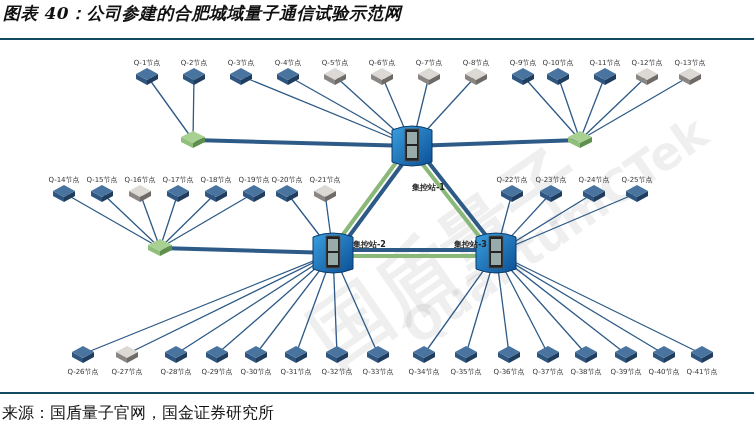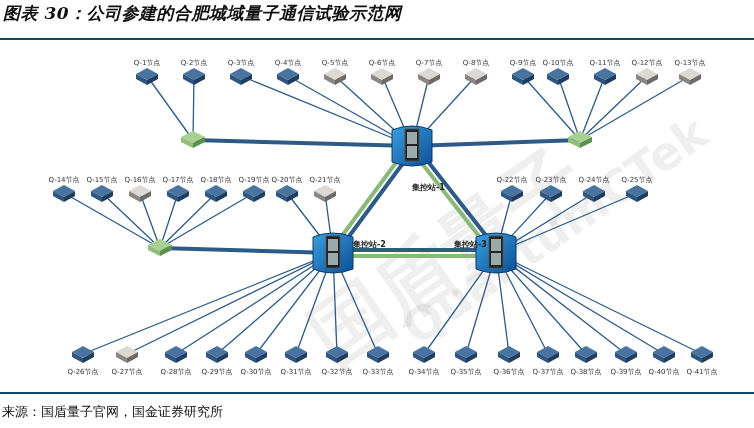--- a/index.html
+++ b/index.html
@@ -1,30 +1,30 @@
 <!DOCTYPE html>
 <html><head>
 <meta charset="utf-8">
 <style>
   html, body { margin:0; padding:0; background:#ffffff; }
   body { width:754px; height:428px; position:relative; overflow:hidden; font-family:"DejaVu Sans", sans-serif; }
   .title { position:absolute; left:3px; top:2px; font-family:"DejaVu Serif", serif; font-style:italic; font-weight:bold; font-size:17px; color:#111; white-space:nowrap; letter-spacing:0.5px; }
   .rule { position:absolute; left:0; width:754px; height:2px; background:#0e4a60; }
   .rule.top { top:38px; }
   .rule.bottom { top:392px; }
-  .source { position:absolute; left:2px; top:403px; font-family:"DejaVu Serif", serif; font-size:13px; color:#111; white-space:nowrap; }
+  .source { position:absolute; left:2px; top:403px; font-family:"DejaVu Serif", serif; font-size:16px; color:#111; white-space:nowrap; }
   svg#diagram { position:absolute; left:0; top:0; }
   .nlabel { font-family:"DejaVu Sans", sans-serif; font-size:7px; fill:#333; }
   .slabel { font-family:"DejaVu Sans", sans-serif; font-size:8px; fill:#222; font-weight:bold; }
   .wm { font-family:"DejaVu Sans", sans-serif; font-weight:bold; fill:#000; opacity:0.06; }
 </style>
 </head>
 <body>
 
-<div class="title">图表 30：公司参建的合肥城域量子通信试验示范网</div>
+<div class="title">图表 40：公司参建的合肥城域量子通信试验示范网</div>
 <div class="rule top"></div>
 
 <svg id="diagram" width="754" height="428">
   <defs>
     <linearGradient id="stGrad" x1="0" y1="0" x2="1" y2="1">
       <stop offset="0" stop-color="#3aa0e0"></stop>
       <stop offset="1" stop-color="#0c4f95"></stop>
     </linearGradient>
   </defs>
   <g id="watermark">

